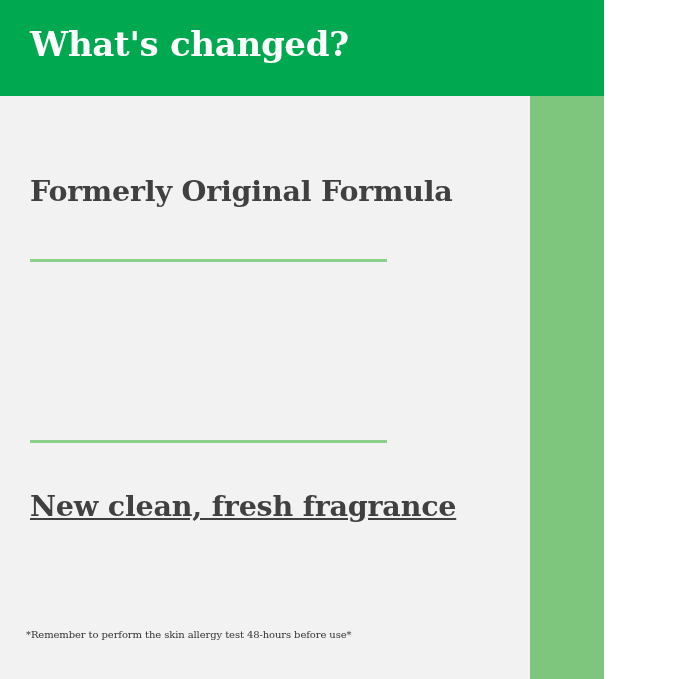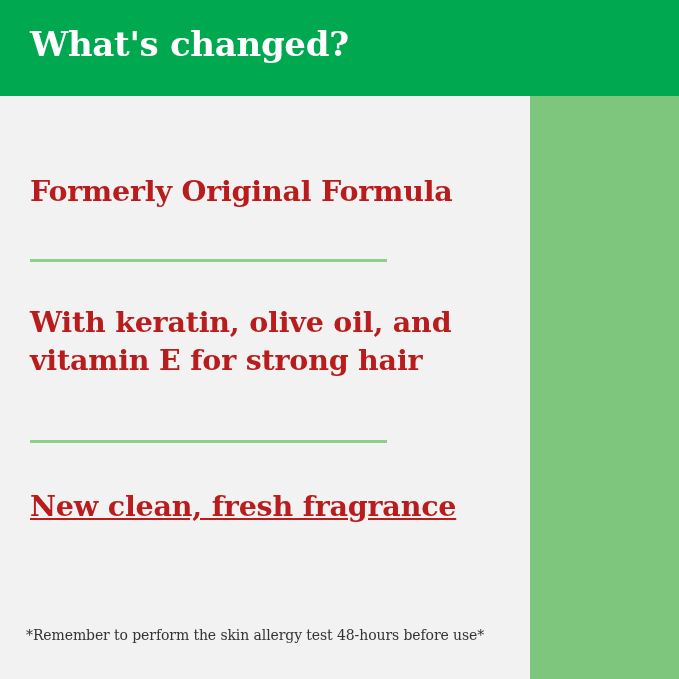--- a/index.html
+++ b/index.html
@@ -8,21 +8,21 @@
   }
   body {
     width: 679px;
     height: 679px;
     background: #ffffff;
     font-family: "Liberation Sans", sans-serif;
     overflow: hidden;
   }
   .poster {
     position: relative;
-    width: 679px;
+    width: 604px;
     height: 679px;
     background: #f2f2f2;
     overflow: hidden;
   }
   
   .right-band {
     position: absolute;
     top: 0;
     right: 0;
     width: 149px;
@@ -57,21 +57,21 @@
     left: 0;
     top: 96px;
     width: 530px;
     height: 583px;
     background: #f2f2f2;
   }
   .bullet {
     position: absolute;
     left: 30px;
     width: 470px;
-    color: #b91c1c;
+    color: #404040;
     font-family: "DejaVu Serif", "Liberation Serif", serif;
     font-weight: bold;
     font-size: 28.5px;
     line-height: 38px;
     letter-spacing: -0.2px;
   }
   .b1 { top: 76px; }
   .b2 { top: 207px; }
   .b3 { top: 391px; text-decoration: underline; }
   .divider {
@@ -83,21 +83,21 @@
   }
   .d1 { top: 163px; }
   .d2 { top: 344px; }
   .footnote {
     position: absolute;
     left: 26px;
     top: 531px;
     width: 480px;
     color: #333333;
     font-family: "DejaVu Serif", "Liberation Serif", serif;
-    font-size: 14px;
+    font-size: 10px;
     line-height: 16px;
     letter-spacing: -0.1px;
   }
 </style>
 </head>
 <body>
 
 <div class="poster">
 
   <div class="right-band"></div>
@@ -105,21 +105,20 @@
   <div class="header-bar">
     <div class="header-title">What's changed?</div>
   </div>
 
   <div class="content">
 
     <div class="bullet b1">Formerly Original Formula</div>
 
     <div class="divider d1"></div>
 
-    <div class="bullet b2">With keratin,  olive oil, and vitamin E for strong hair</div>
 
     <div class="divider d2"></div>
 
     <div class="bullet b3">New clean, fresh fragrance</div>
 
     <div class="footnote">*Remember to perform the skin allergy test 48-hours before use*</div>
 
   </div>
 
 </div>

